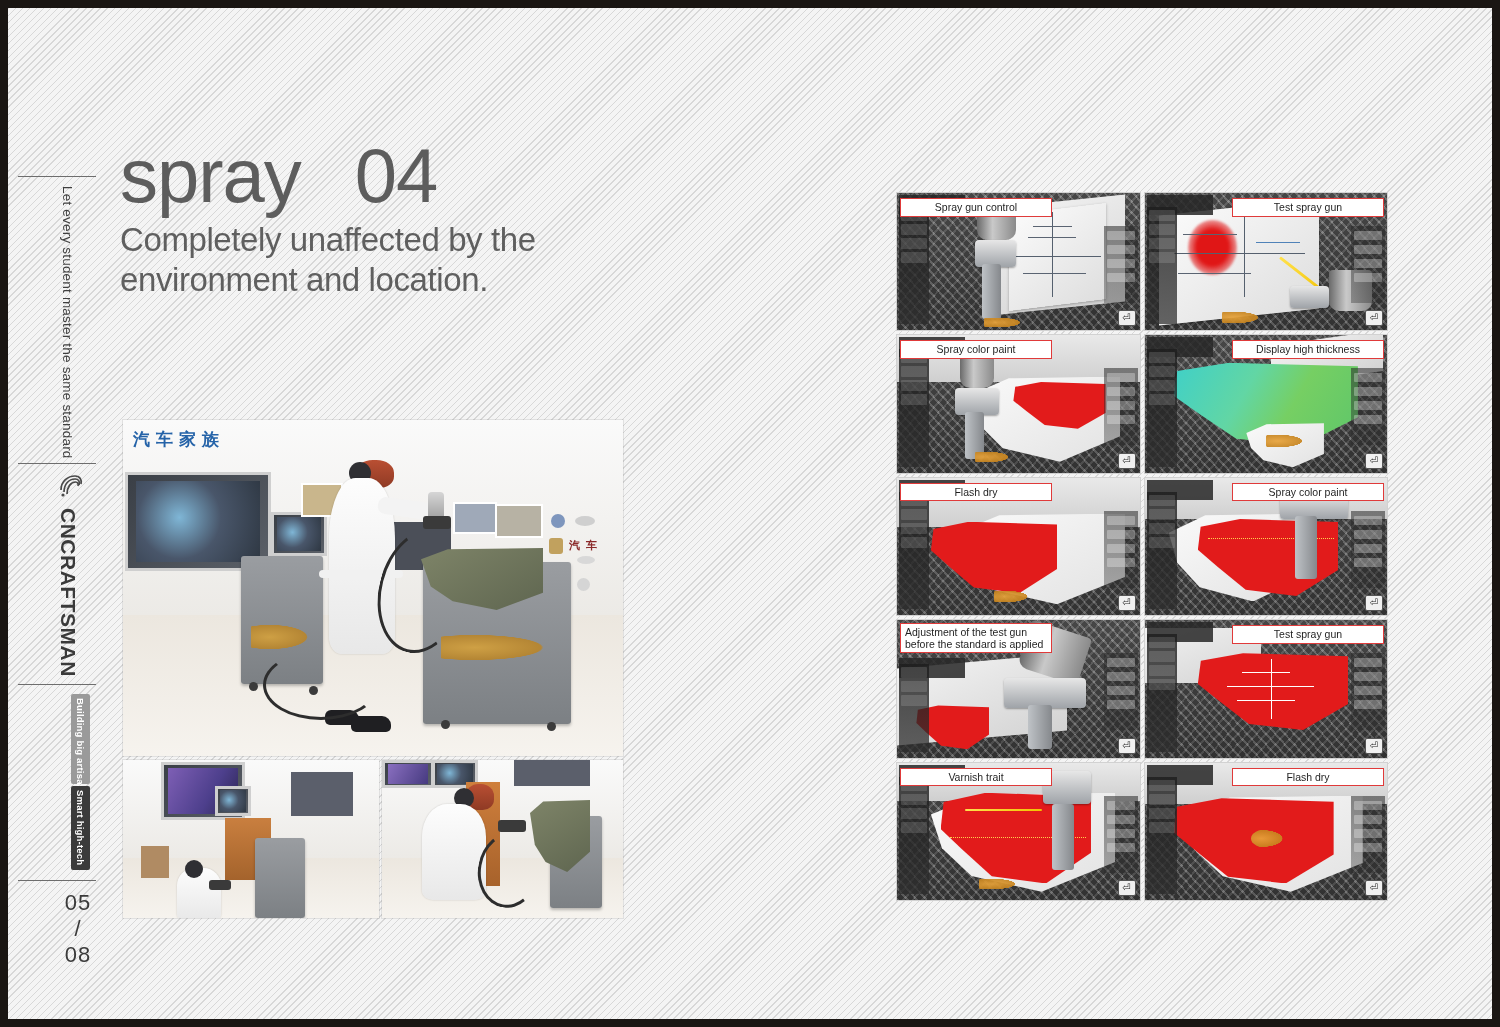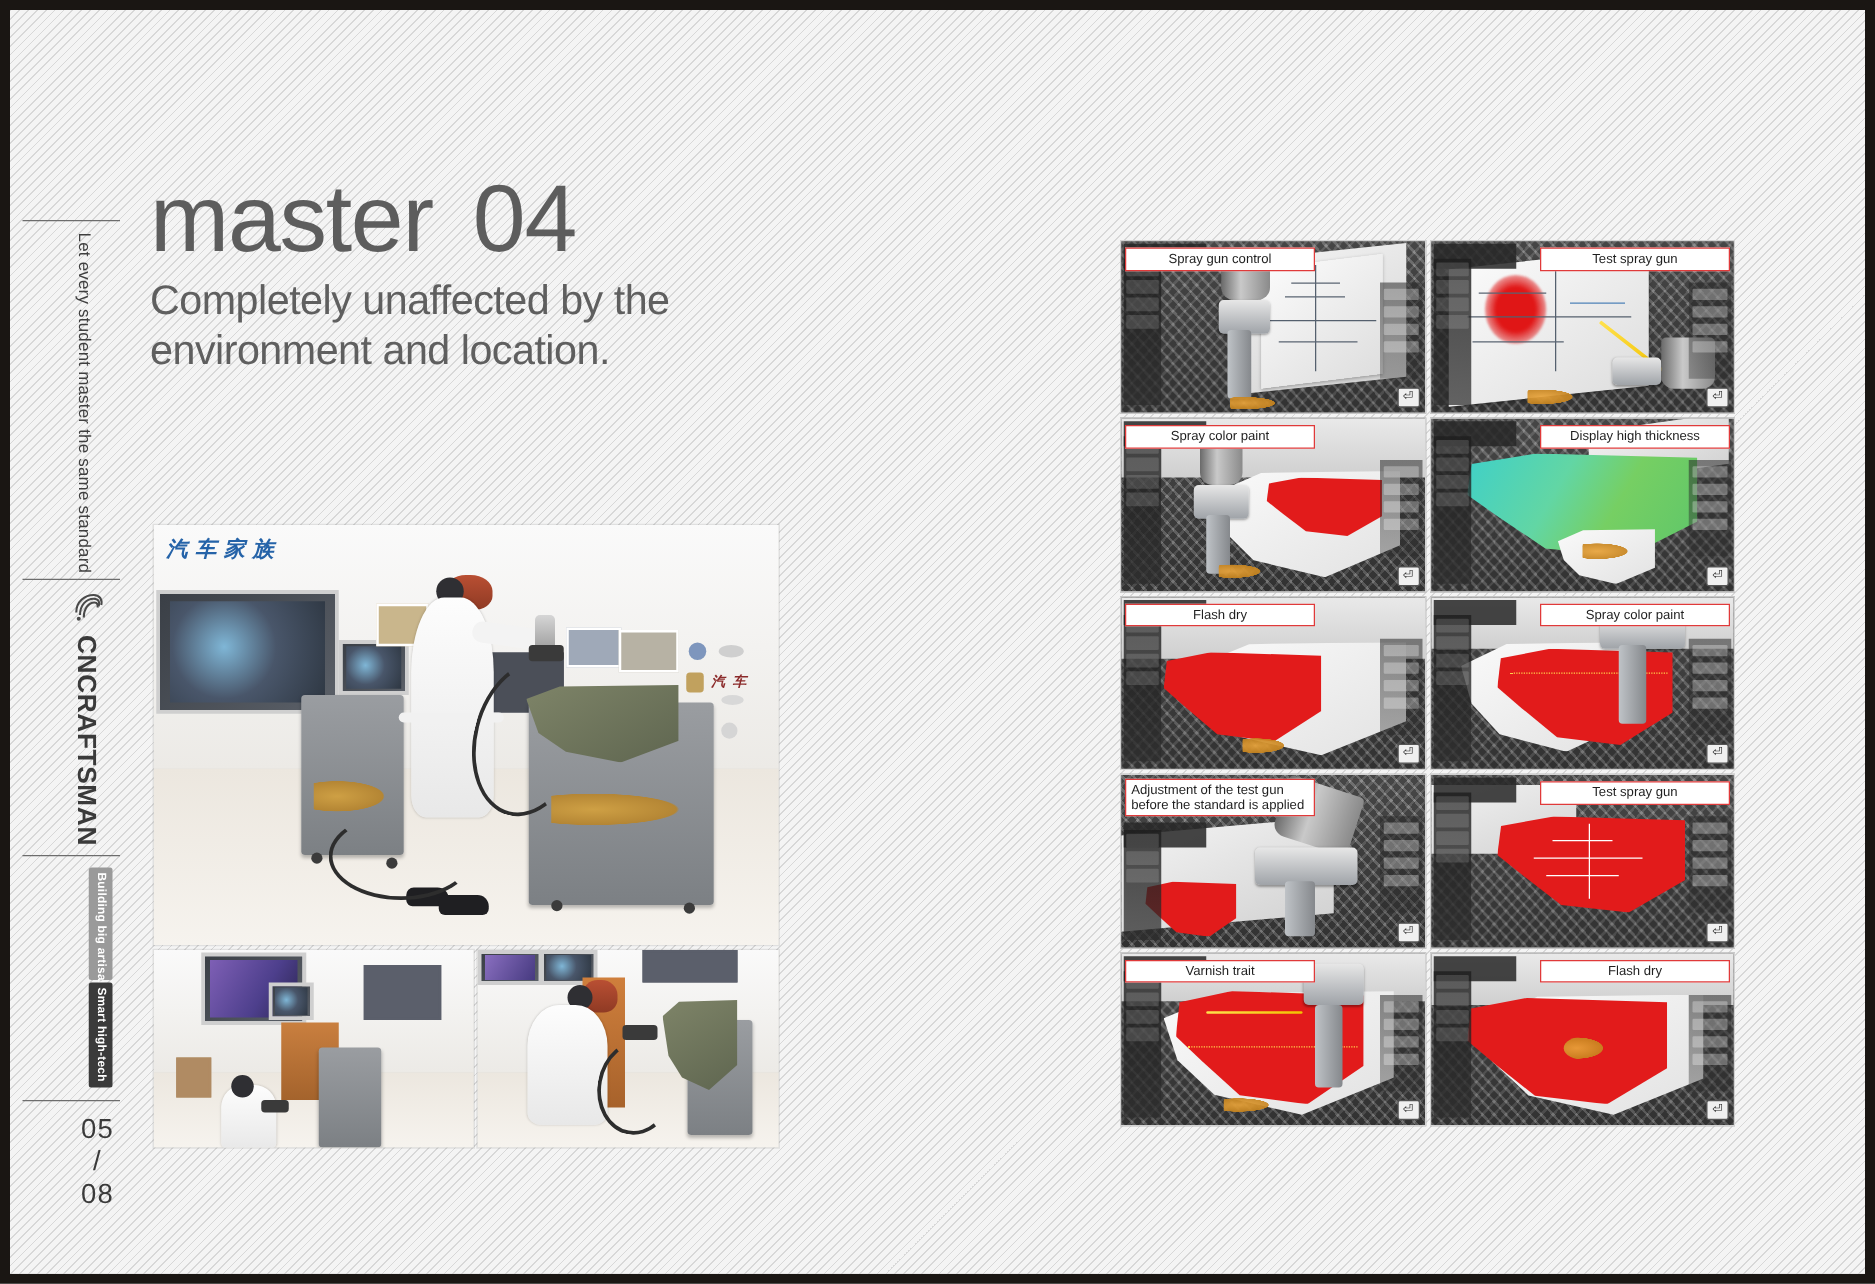--- a/index.html
+++ b/index.html
@@ -43,30 +43,30 @@
   #badge-1{left:53px;top:686px;width:15px;height:82px;background:#9a9a9a;color:#fff;
            padding:4px 2px;border-radius:2px;line-height:15px;}
   #badge-2{left:53px;top:778px;width:15px;height:76px;background:#3b3b3b;color:#fff;
            padding:4px 2px;border-radius:2px;line-height:15px;}
   #pagenum{position:absolute;left:34px;top:882px;width:52px;text-align:center;
            color:#3a3a3a;font-size:22px;line-height:26px;letter-spacing:1px;}
 
   
   #headline{position:absolute;left:112px;top:128px;}
   #trait-line{font-size:76px;line-height:80px;color:#5d5d5d;font-weight:400;letter-spacing:-1px;}
-  #trait-line .num{margin-left:32px;}
+  #trait-line .num{margin-left:54px;}
   #sub-bold{margin-top:14px;font-size:33px;line-height:38px;color:#545454;font-weight:700;
             letter-spacing:-.4px;max-width:560px;}
   #sub-light{margin-top:4px;font-size:33px;line-height:40px;color:#5f5f5f;font-weight:400;
              letter-spacing:-.4px;max-width:530px;}
 
   
   .photo{position:absolute;overflow:hidden;background:#dcdcd8;
          box-shadow:0 0 0 1px rgba(0,0,0,.08);}
-  #photo-main{left:115px;top:412px;width:500px;height:336px;font-style:italic;}
+  #photo-main{left:115px;top:412px;width:500px;height:336px;}
   #photo-b1{left:115px;top:752px;width:256px;height:158px;}
   #photo-b2{left:374px;top:752px;width:241px;height:158px;}
 
   
   .scene{position:absolute;inset:0;}
   .wall{position:absolute;left:0;top:0;right:0;height:58%;
         background:linear-gradient(#fafafa,#eceae6);}
   .floor{position:absolute;left:0;top:58%;right:0;bottom:0;
         background:linear-gradient(#ece7df,#f6f3ee);}
   .bigscreen{position:absolute;background:linear-gradient(135deg,#3a3f46,#5b6068);
@@ -191,21 +191,21 @@
 
     <div id="pagenum">
       <div>05</div>
       <div>/</div>
       <div>08</div>
     </div>
   </div>
 
   <div id="headline">
     <div id="trait-line">
-      <span>master</span><span class="num">04</span>
+      <span>spray</span><span class="num">04</span>
     </div>
     <div id="sub-light">Completely unaffected by the environment and location.</div>
   </div>
 
   <div class="photo" id="photo-main">
     <div class="scene">
       <div class="wall"></div>
       <div class="floor"></div>
       <div class="cn-text" style="left:10px;top:8px;font-size:17px">汽车家族</div>
       <div class="bigscreen" style="left:2px;top:52px;width:140px;height:93px">

